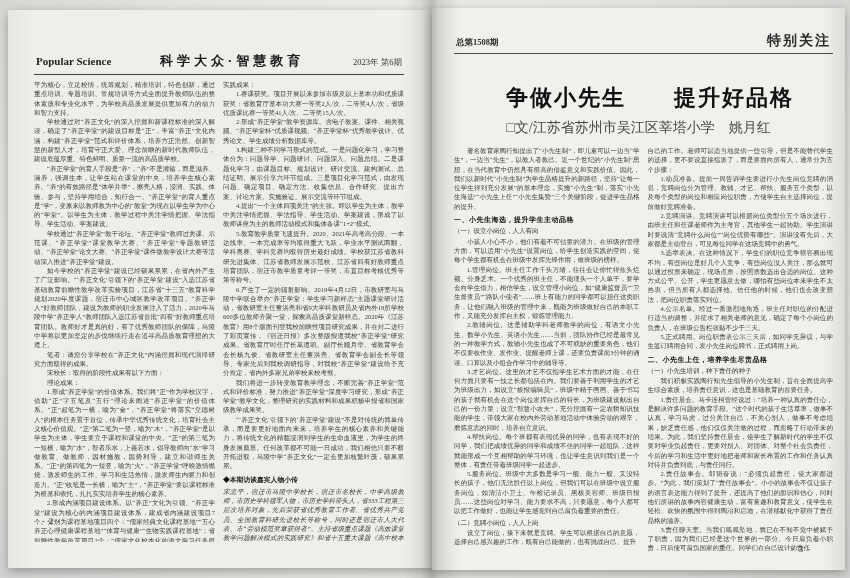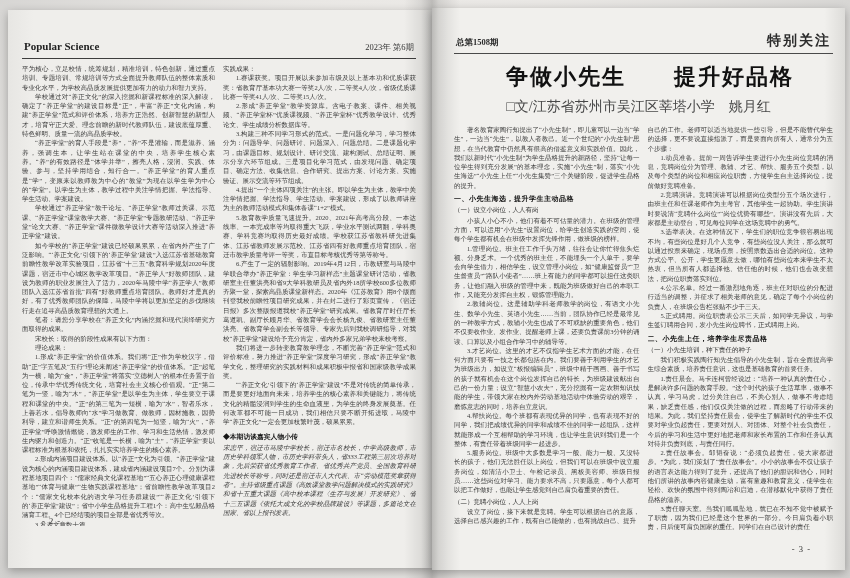--- a/index.html
+++ b/index.html
@@ -5,21 +5,21 @@
   html,body{margin:0;padding:0;}
   .stage{
     position:relative;width:850px;height:578px;overflow:hidden;
     background:radial-gradient(ellipse at 50% 45%, #eceae7 55%, #d2d1cf 100%);
     font-family:"Liberation Serif", serif;
   }
   .page{position:absolute;box-shadow:0 3px 9px rgba(0,0,0,0.30);}
   .page-l{
     left:8px;top:10px;width:424px;height:558px;
     background:linear-gradient(to right,#e7e6e3 0%, #efeeeb 6%, #efeeeb 97%, #e9e8e5 100%);
-    padding:4px;box-sizing:border-box;
+    padding:16px;box-sizing:border-box;
   }
   .page-r{
     left:432px;top:8px;width:413px;height:562px;
     background:linear-gradient(to right,#e9e8e5 0%, #f1f0ed 4%, #f1f0ed 95%, #dddcd9 100%);
     box-sizing:border-box;
   }
   .gutter{
     position:absolute;left:404px;top:0;width:56px;height:578px;z-index:6;pointer-events:none;
     background:linear-gradient(90deg, rgba(0,0,0,0) 0%, rgba(0,0,0,0.08) 30%, rgba(0,0,0,0.20) 50%, rgba(0,0,0,0.10) 62%, rgba(0,0,0,0) 100%);
   }
@@ -48,21 +48,21 @@
   .pg.body{text-indent:2em;}
   .pg.cont{text-indent:0;}
   .pg.h1{font-family:"Liberation Sans", sans-serif;font-weight:bold;color:#151515;
          font-size:7px;text-indent:0;margin:4px 0 2px 0;letter-spacing:0.5px;}
   .pg.h2{font-family:"Liberation Sans", sans-serif;font-weight:bold;color:#151515;
          font-size:6.8px;text-indent:0;margin:5px 0 2px 0;}
   .pg.kai{font-family:"Liberation Serif", serif;color:#2f2f2f;text-indent:0;margin:2px 0 1px 0;}
   .pg.bio{font-style:italic;color:#3a3a3a;}
   
   .title{
-    margin:8px 0 0 0;text-align:center;font-family:"Liberation Sans", sans-serif;
+    margin:29px 0 0 0;text-align:center;font-family:"Liberation Sans", sans-serif;
     font-weight:bold;font-size:22px;letter-spacing:2px;color:#111;padding-left:23px;
   }
   .subtitle{
     margin-top:7px;text-align:center;font-family:"Liberation Sans", sans-serif;
     font-weight:bold;font-size:10.5px;color:#1a1a1a;
   }
   .byline{margin-top:6px;text-align:center;font-size:14px;color:#474747;}
   
   .folio{position:absolute;font-size:8.5px;color:#333;letter-spacing:1px;}
   .folio-l{left:34px;bottom:42px;}
@@ -70,20 +70,21 @@
 </style>
 </head>
 <body>
 
 <div class="stage">
 
   <div class="page page-l">
     <div class="lp-inner">
       <div class="lp-header">
         <span class="lp-en">Popular Science</span>
+        <span class="lp-cn">科学大众·智慧教育</span>
         <span class="lp-issue">2023年 第6期</span>
       </div>
       <div class="cols cols-l">
         <div class="col">
             <p class="pg cont">平为核心，立足校情，统筹规划，精准培训，特色创新，通过重点培训、专题培训、常规培训等方式全面提升教师队伍的整体素质和专业化水平，为学校高品质发展提供更加有力的动力和智力支持。</p>
             <p class="pg body">学校通过对“养正文化”的深入挖掘和新课程标准的深入解读，确定了“养正学堂”的建设目标是“正”，丰富“养正”文化内涵，构建“养正学堂”范式和评价体系，培养方正浩然、创新智慧的新型人才，培育守正大爱、理念前瞻的新时代教师队伍，建设底蕴厚重、特色鲜明、质量一流的高品质学校。</p>
             <p class="pg body">“养正学堂”的育人手段是“养”，“养”不是灌输，而是滋养、涵养，强调生本，让学生站在课堂的中央，培养学生核心素养。“养”的有效路径是“体学并举”，擦亮人格，浸润、实践、体验、参与，坚持学用结合，知行合一。“养正学堂”的育人重点是“学”，变原来以教师教为中心的“教堂”为现在以学生学为中心的“学堂”。以学生为主体，教学过程中关注学情把握、学法指导、学生活动、学案建设。</p>
             <p class="pg body">学校通过“养正学堂”教干论坛、“养正学堂”教师过关课、示范课、“养正学堂”课堂教学大赛、“养正学堂”专题教研活动、“养正学堂”论文大赛、“养正学堂”课件微教学设计大赛等活动深入推进“养正学堂”建设。</p>
             <p class="pg body">如今学校的“养正学堂”建设已经硕果累累，在省内外产生了广泛影响。“‘养正文化’引领下的‘养正学堂’建设”入选江苏省基础教育前瞻性教学改革实验项目，江苏省“十三五”教育科学规划2020年度课题，宿迁市中心城区教学改革项目。“养正学人”好教师团队，建设为教师的职业发展注入了活力，2020年马陵中学“养正学人”教师团队入选江苏省首批“四有”好教师重点培育团队。教师好才是真的好，有了优秀教师团队的保障，马陵中学将以更加坚定的步伐继续行走在追寻高品质教育理想的大道上。</p>
             <p class="pg body">笔者：请您分享学校在“养正文化”内涵挖掘和现代演绎研究方面取得的成果。</p>

